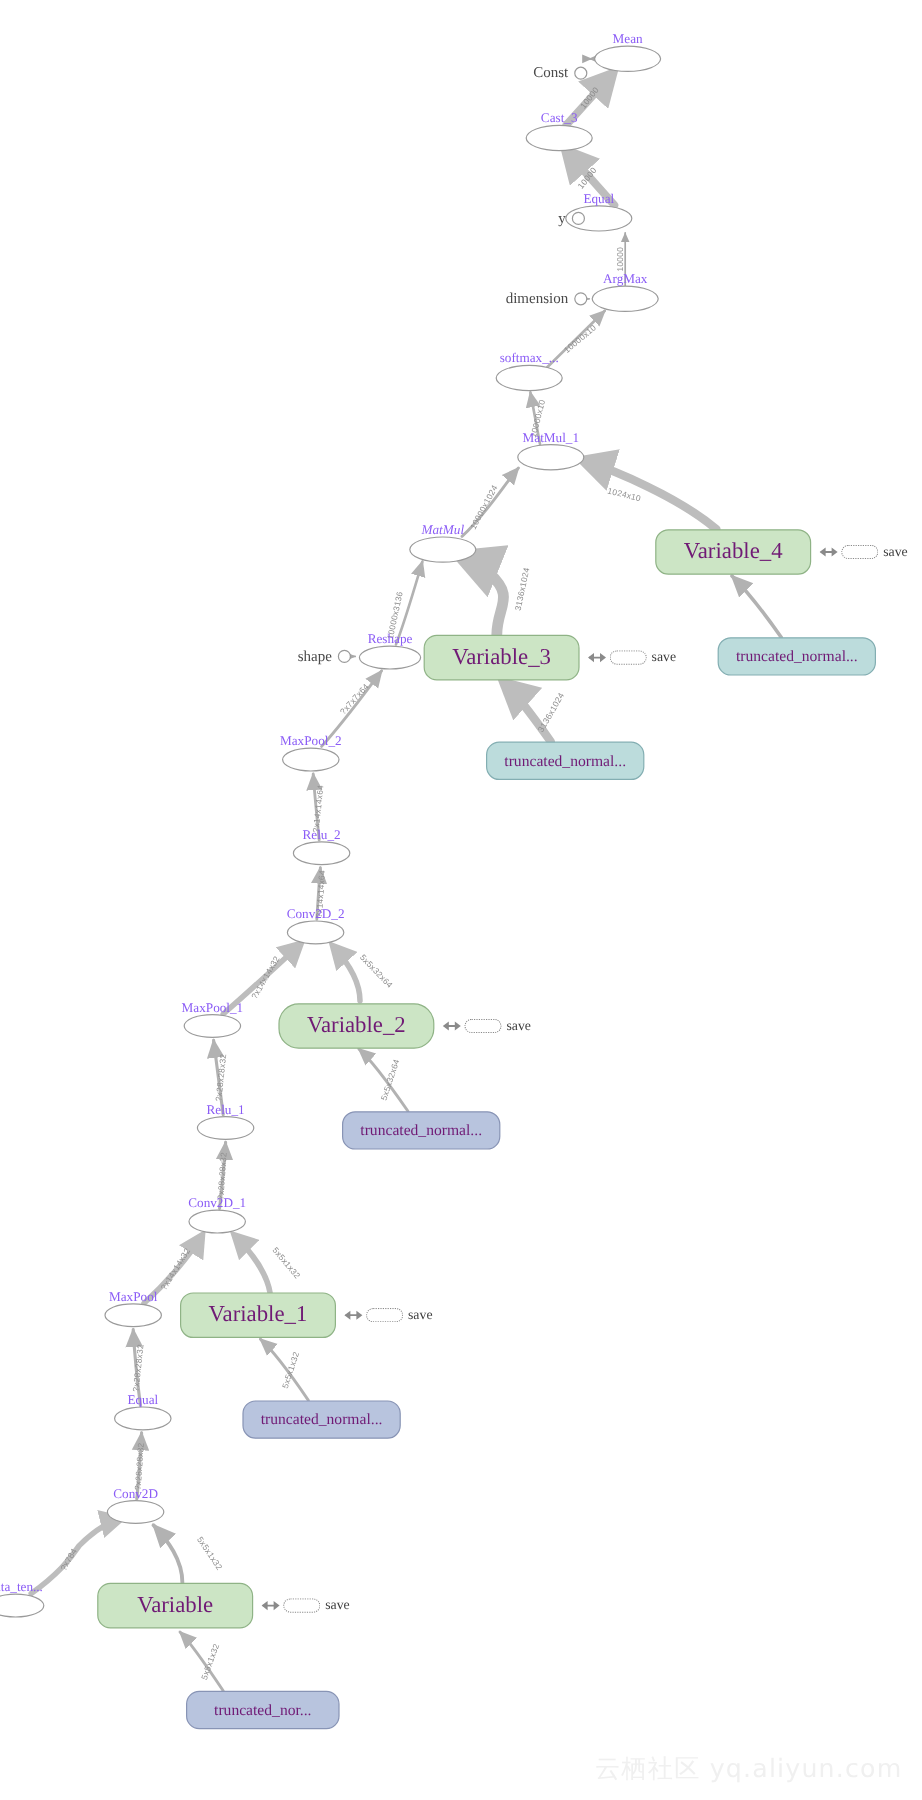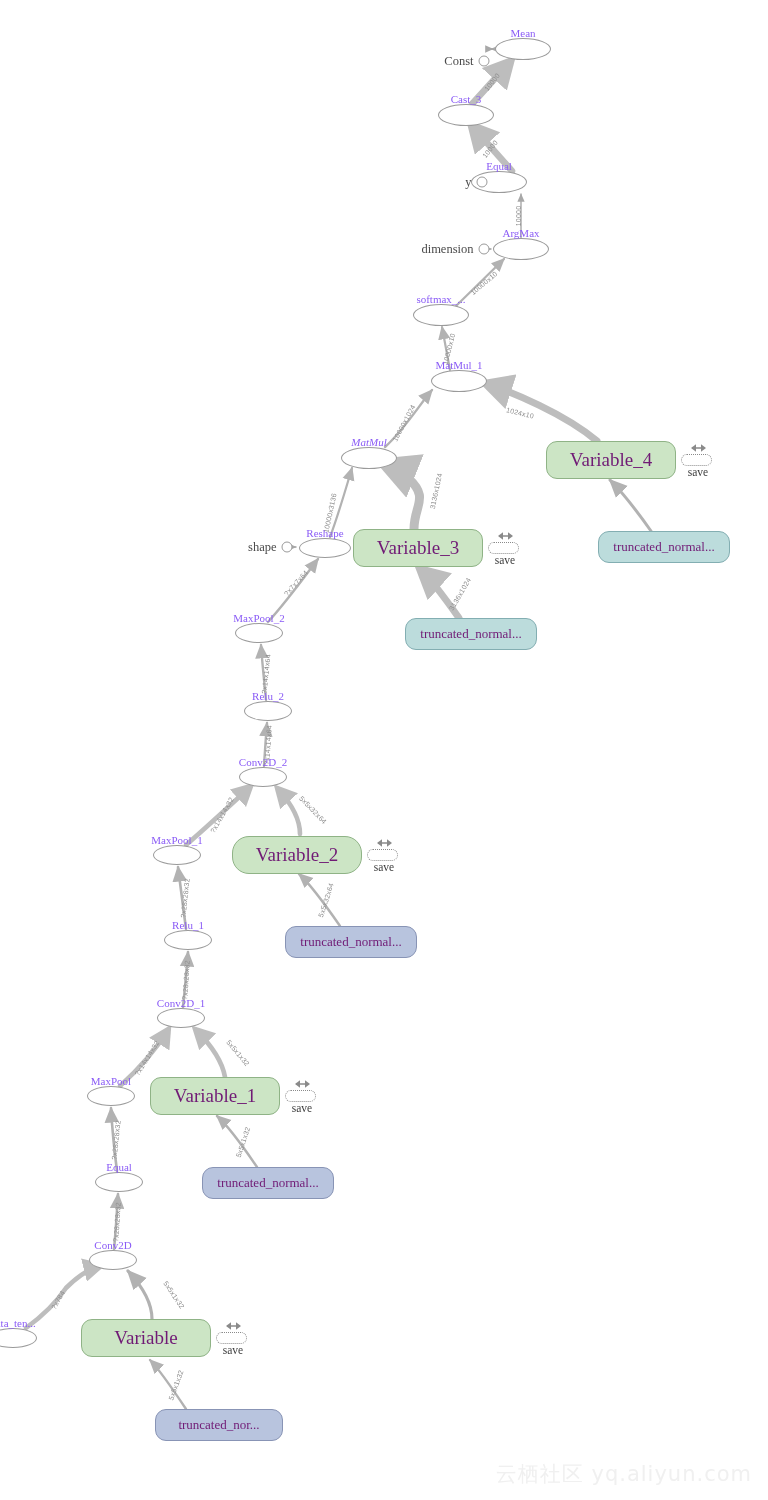--- a/index.html
+++ b/index.html
@@ -103,21 +103,20 @@
   }
   .box-node.big .box-label { font-size: 19px; }
   .box-node.small .box-label { font-size: 13px; }
   
   .save-stub {
     position: absolute;
     transform: translateY(-50%);
     display: flex;
     align-items: center;
     white-space: nowrap;
-    flex-direction: column;
   }
   .save-arrow { flex: 0 0 auto; display: block; }
   .save-pill {
     width: 31px;
     height: 12px;
     border: 1.4px dotted #8a8a8a;
     border-radius: 6px;
     background: #ffffff;
     box-sizing: border-box;
     margin: 0 4px 0 1px;

